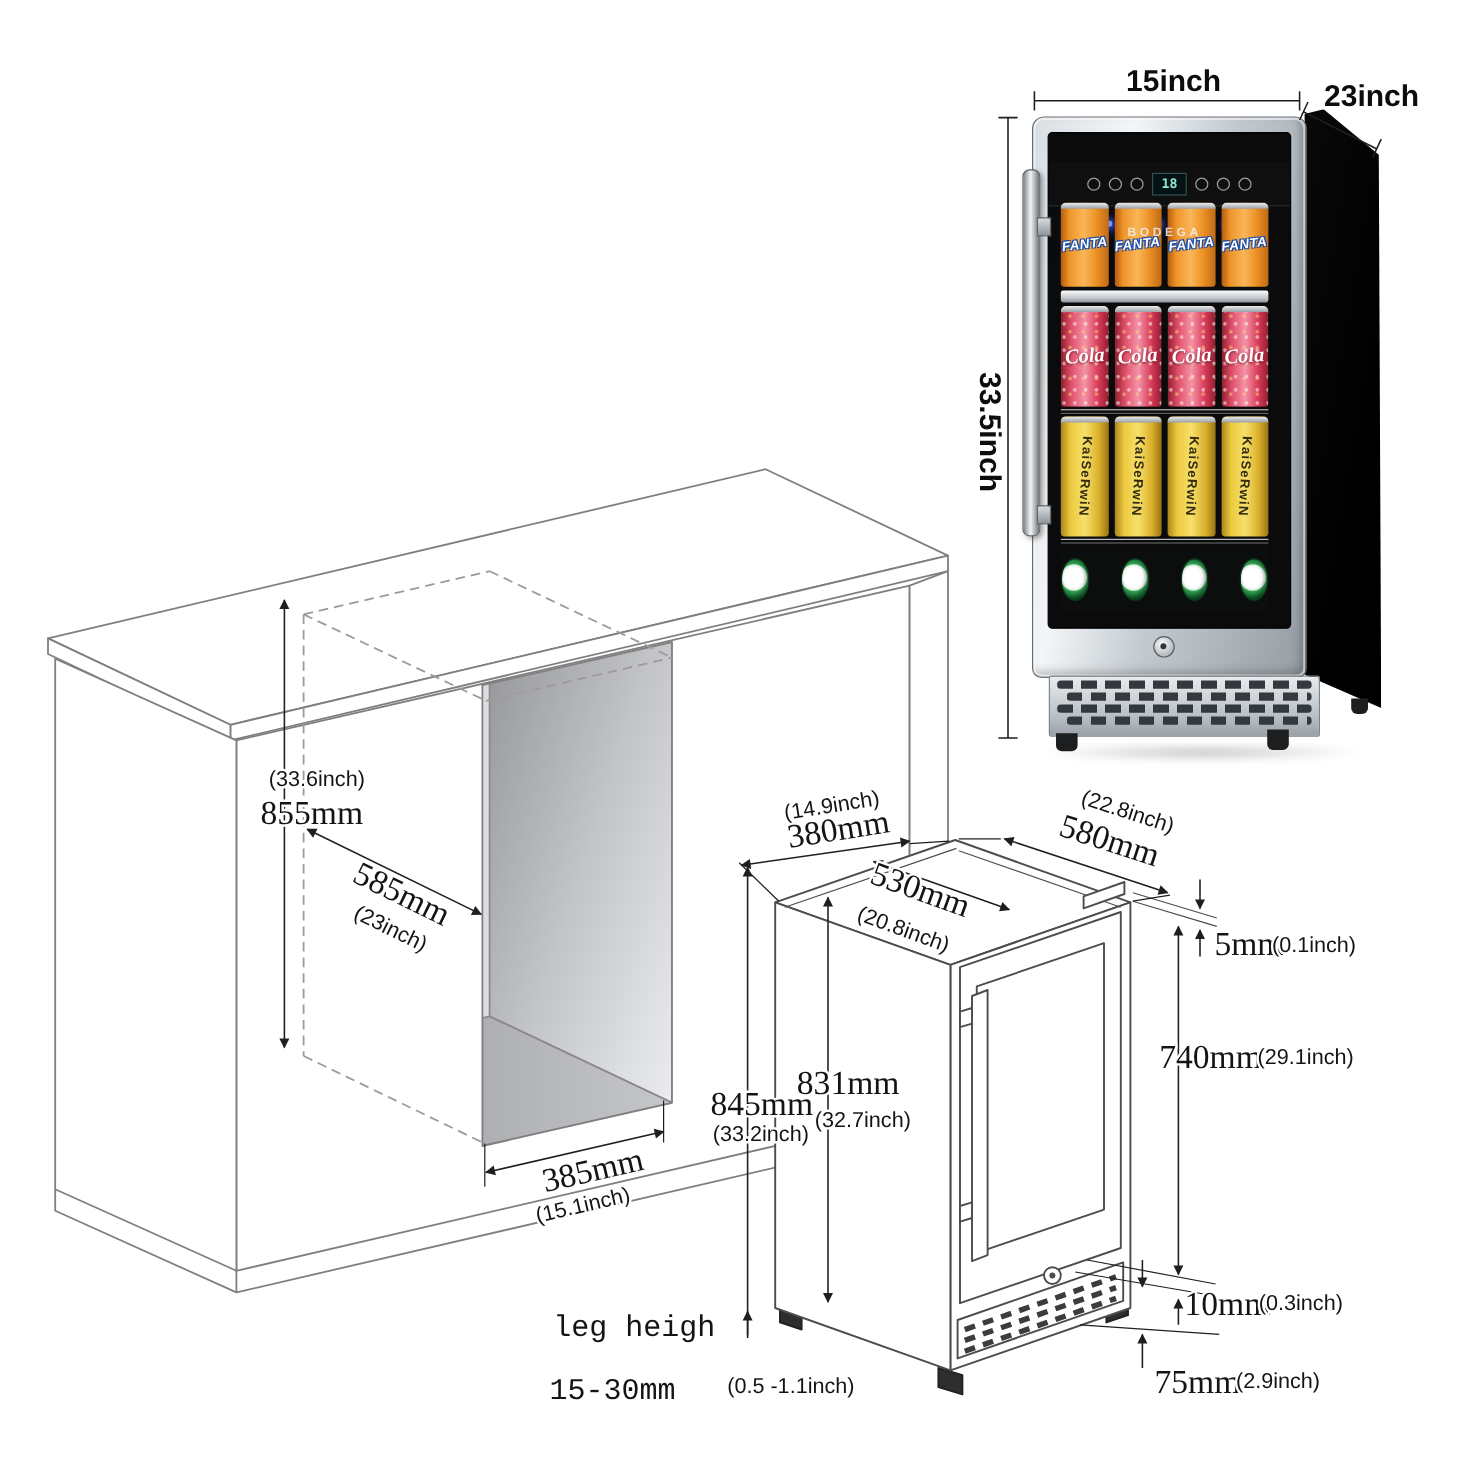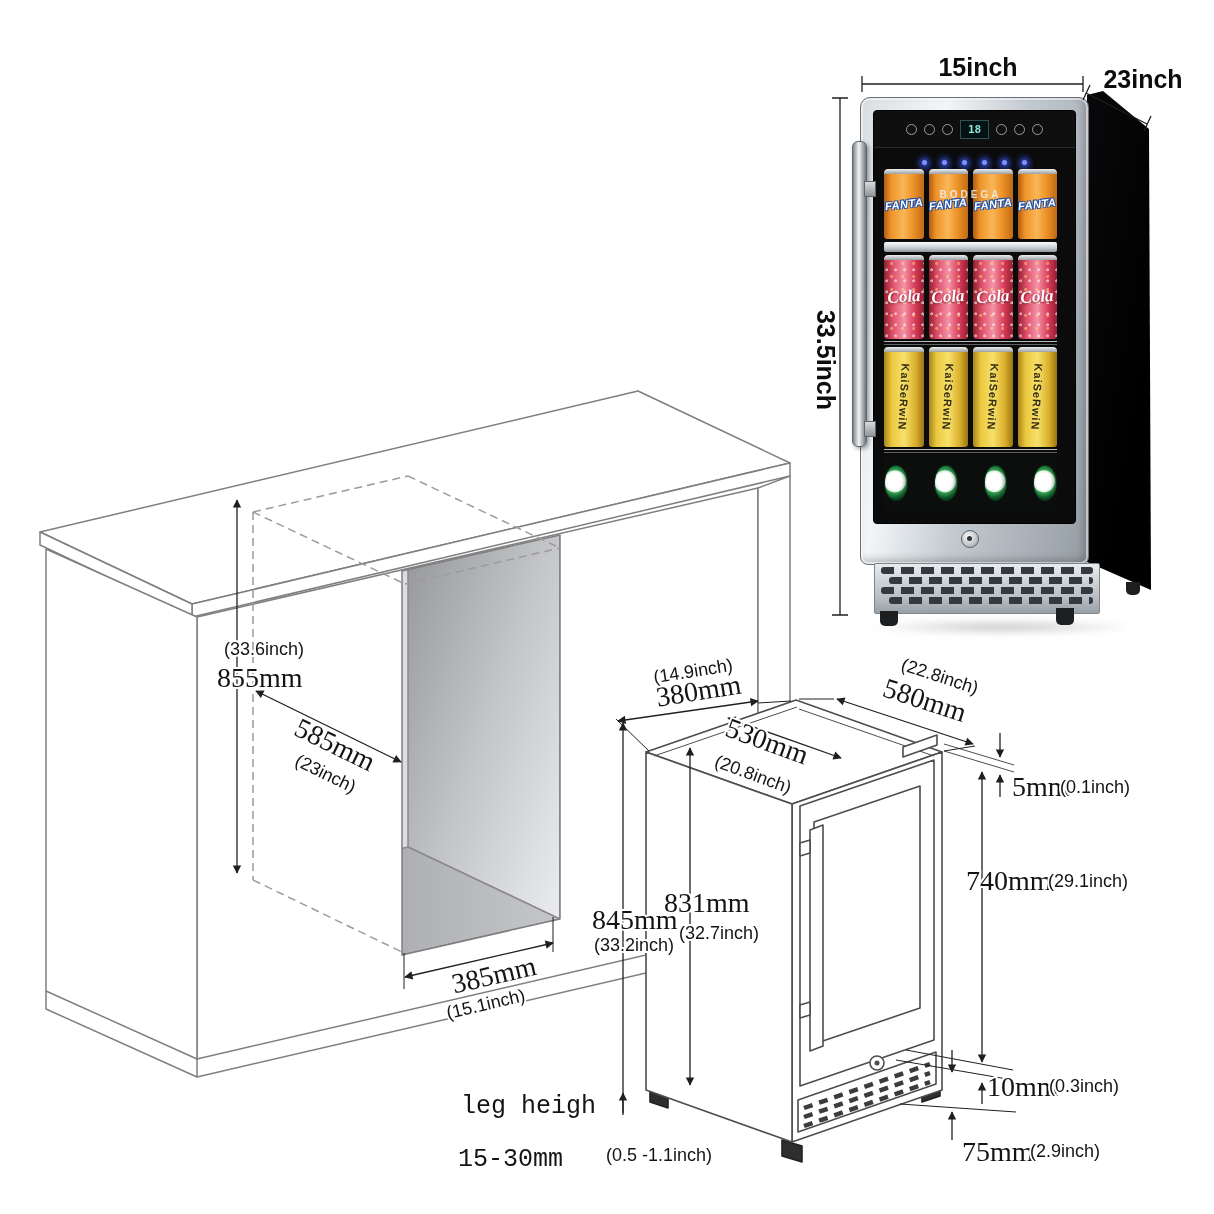--- a/index.html
+++ b/index.html
@@ -19,21 +19,21 @@
     background:linear-gradient(100deg,#2a2d31 0%,#101114 35%,#000 85%);
     -webkit-clip-path:polygon(247px 10px,263px 6px,309px 44px,311px 505px,247px 477px);
     clip-path:polygon(247px 10px,263px 6px,309px 44px,311px 505px,247px 477px);}
   .photo .shadow{position:absolute;left:26px;top:534px;width:272px;height:16px;border-radius:50%;
     background:radial-gradient(closest-side,rgba(0,0,0,.22),rgba(0,0,0,0));filter:blur(3px);}
   .door{position:absolute;left:20px;top:12px;width:227px;height:466px;border:1px solid #686f76;border-radius:10px 10px 8px 8px;
     background:linear-gradient(100deg,#d9dee2 0%,#f3f6f8 28%,#c2c9cf 55%,#959da4 100%);
     box-shadow:inset 0 0 0 2px rgba(255,255,255,.55), inset -4px -4px 8px rgba(0,0,0,.25);}
   .door-inner{position:absolute;left:12px;right:12px;top:12px;bottom:40px;background:#0b0b0b;
     border:1px solid #000;border-radius:4px;overflow:hidden;}
-  .cpanel{height:36px;background:#0f0f10;border-bottom:1px solid #26282a;display:flex;align-items:center;justify-content:center;gap:7px;}
+  .cpanel{height:36px;background:#0f0f10;border-bottom:1px solid #26282a;display:flex;align-items:center;justify-content:center;gap:7px;margin-top:24px;}
   .cbtn{width:11px;height:11px;border-radius:50%;border:1.5px solid #9aa0a5;box-sizing:border-box;}
   .cdisp{width:27px;height:17px;background:#031314;border:1px solid #35514f;color:#8fe3da;
     font:700 11px "DejaVu Sans Mono",monospace;display:flex;align-items:center;justify-content:center;}
   .leds{display:flex;gap:15px;justify-content:center;margin-top:12px;}
   .led{width:5px;height:5px;border-radius:50%;background:#7d92ff;
     box-shadow:0 0 6px 2px #3d5cff,0 5px 9px rgba(61,92,255,.85);}
   .shelfarea{position:absolute;left:10px;right:18px;top:58px;bottom:4px;}
   .crow{display:flex;gap:5px;justify-content:center;align-items:flex-end;position:relative;}
   .can{position:relative;border-radius:4px 4px 3px 3px;overflow:hidden;}
   .can::before{content:"";position:absolute;left:0;right:0;top:0;height:5px;

